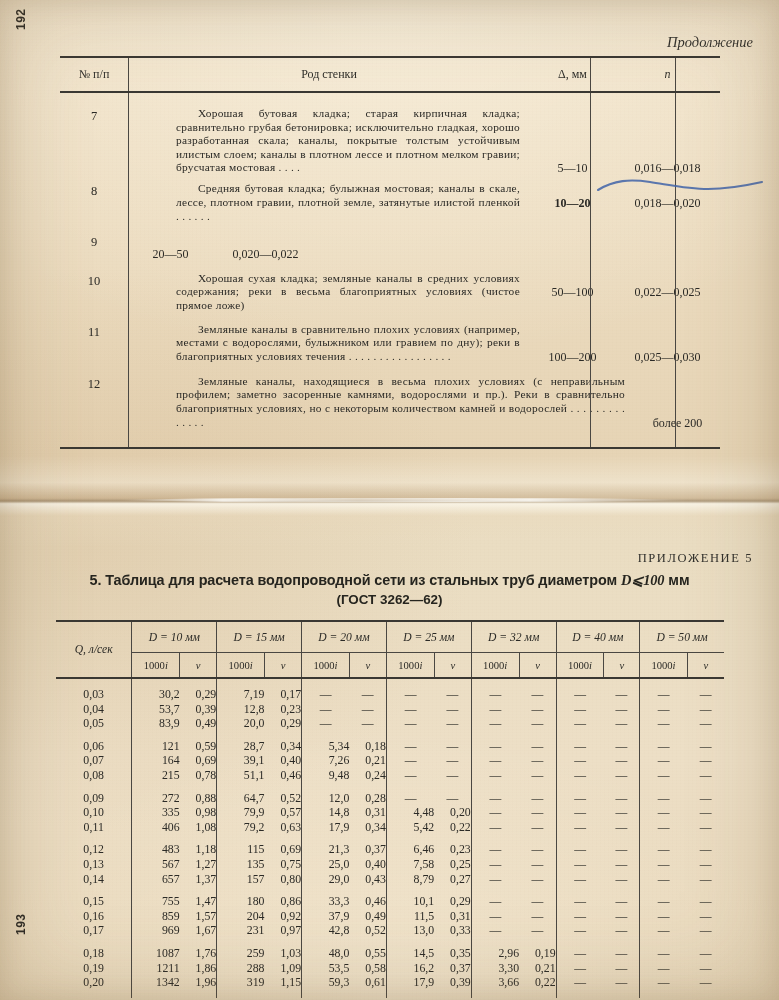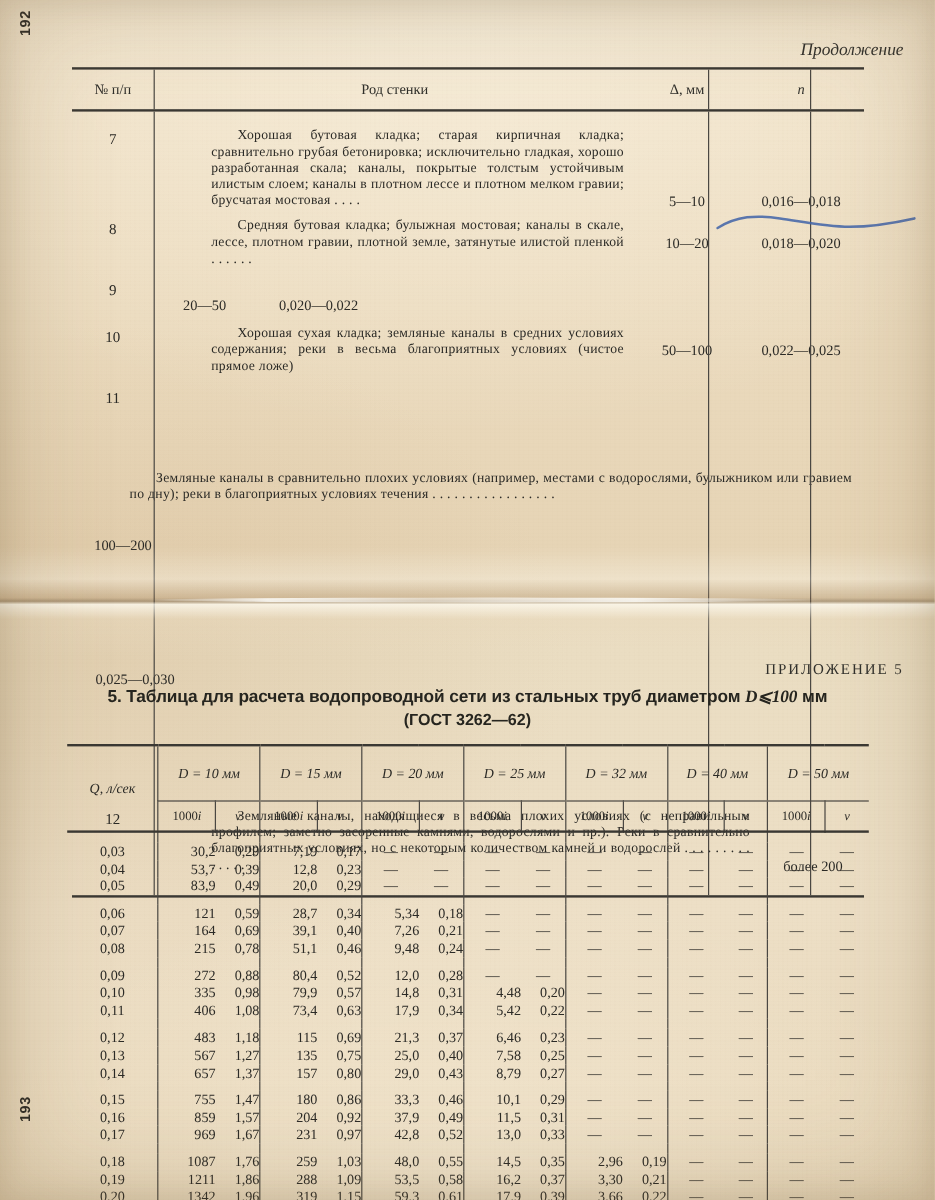--- a/index.html
+++ b/index.html
@@ -113,21 +113,21 @@
   }
 
   #table2{
     position:absolute;left:56px;top:620px;width:668px;
   }
   table.grid{border-collapse:collapse;width:100%;}
   table.grid td,table.grid th{
     font-weight:normal;padding:0;color:#2b2a26;
   }
   .hrule{border-top:2.2px solid #3a3833;height:0;}
-  .t2-h1 td{height:45px;font-size:11.6px;text-align:center;font-style:italic;}
+  .t2-h1 td{height:30px;font-size:11.6px;text-align:center;font-style:italic;}
   .t2-h2 td{height:24px;font-size:10.6px;text-align:center;}
   .qhead{font-size:11.4px;font-style:italic;text-align:center;vertical-align:middle;}
   .vb{border-left:1.3px solid #4a4742;}
   .t2-h1 td.sep{border-bottom:1.3px solid #4a4742;}
   td.qcell{font-size:11.8px;text-align:center;padding-right:14px;}
   td.num{font-size:11.8px;text-align:right;padding-right:13px;}
   td.dash{font-size:11.8px;text-align:center;}
   tr.d td{height:14.6px;line-height:14.6px;}
   tr.gap td{height:8px;}
 
@@ -173,35 +173,35 @@
 
     <div class="t1-row" style="margin-top: 0px;">
           <div class="c-num">7</div>
           <div class="c-desc"><span class="ind"></span>Хорошая бутовая кладка; старая кирпичная кладка; сравнительно грубая бетонировка; исключительно гладкая, хорошо разработанная скала; каналы, покрытые толстым устойчивым илистым слоем; каналы в плотном лессе и плотном мелком гравии; брусчатая мостовая  .  .  .  .</div>
           <div class="c-delta" style="padding-top: 54.4px;">5—10</div>
           <div class="c-n" style="padding-top: 54.4px;">0,016—0,018</div>
         </div>
         <div class="t1-row" style="margin-top: 6px;">
           <div class="c-num">8</div>
           <div class="c-desc"><span class="ind"></span>Средняя бутовая кладка; булыжная мостовая; каналы в скале, лессе, плотном гравии, плотной земле, затянутые илистой пленкой .  .  .  .  .  .</div>
-          <div class="c-delta" style="padding-top: 13.6px;">10—20</div>
+          <div class="c-delta" style="padding-top: 13.6px; font-weight: bold;">10—20</div>
           <div class="c-n" style="padding-top: 13.6px;">0,018—0,020</div>
         </div>
         <div class="t1-row" style="margin-top: 10px;">
           <div class="c-num">9</div>
           <div class="c-delta" style="padding-top: 13.6px;">20—50</div>
           <div class="c-n" style="padding-top: 13.6px;">0,020—0,022</div>
         </div>
         <div class="t1-row" style="margin-top: 10px;">
           <div class="c-num">10</div>
           <div class="c-desc"><span class="ind"></span>Хорошая сухая кладка; земляные каналы в средних условиях содержания; реки в весьма благоприятных условиях (чистое прямое ложе)</div>
           <div class="c-delta" style="padding-top: 13.6px;">50—100</div>
           <div class="c-n" style="padding-top: 13.6px;">0,022—0,025</div>
         </div>
-        <div class="t1-row" style="margin-top: 10px; flex-direction: column;">
+        <div class="t1-row" style="margin-top: 10px;">
           <div class="c-num">11</div>
           <div class="c-desc"><span class="ind"></span>Земляные каналы в сравнительно плохих условиях (например, местами с водорослями, булыжником или гравием по дну); реки в благоприятных условиях течения  .  .  .  .  .  .  .  .  .  .  .  .  .  .  .  .  .</div>
           <div class="c-delta" style="padding-top: 27.2px;">100—200</div>
           <div class="c-n" style="padding-top: 27.2px;">0,025—0,030</div>
         </div>
         <div class="t1-row" style="margin-top: 10px;">
           <div class="c-num">12</div>
           <div class="c-desc"><span class="ind"></span>Земляные каналы, находящиеся в весьма плохих условиях (с неправильным профилем; заметно засоренные камнями, водорослями и пр.). Реки в сравнительно благоприятных условиях, но с некоторым количеством камней и водорослей  .  .  .  .  .  .  .  .  .  .  .  .  .  .</div>
           <div class="c-delta" style="padding-top: 40.8px;">более 200</div>
         </div>
@@ -421,21 +421,21 @@
             <td></td>
             <td class="vb"></td>
             <td></td>
             <td class="vb"></td>
             <td></td>
           </tr>
           <tr class="d">
             <td class="qcell">0,09</td>
             <td class="num vb">272</td>
             <td class="num">0,88</td>
-            <td class="num vb">80,4</td>
+            <td class="num vb">64,7</td>
             <td class="num">0,52</td>
             <td class="num vb">12,0</td>
             <td class="num">0,28</td>
             <td class="dash vb">—</td>
             <td class="dash">—</td>
             <td class="dash vb">—</td>
             <td class="dash">—</td>
             <td class="dash vb">—</td>
             <td class="dash">—</td>
             <td class="dash vb">—</td>
@@ -455,21 +455,21 @@
             <td class="dash">—</td>
             <td class="dash vb">—</td>
             <td class="dash">—</td>
             <td class="dash vb">—</td>
             <td class="dash">—</td>
           </tr>
           <tr class="d">
             <td class="qcell">0,11</td>
             <td class="num vb">406</td>
             <td class="num">1,08</td>
-            <td class="num vb">73,4</td>
+            <td class="num vb">79,2</td>
             <td class="num">0,63</td>
             <td class="num vb">17,9</td>
             <td class="num">0,34</td>
             <td class="num vb">5,42</td>
             <td class="num">0,22</td>
             <td class="dash vb">—</td>
             <td class="dash">—</td>
             <td class="dash vb">—</td>
             <td class="dash">—</td>
             <td class="dash vb">—</td>

